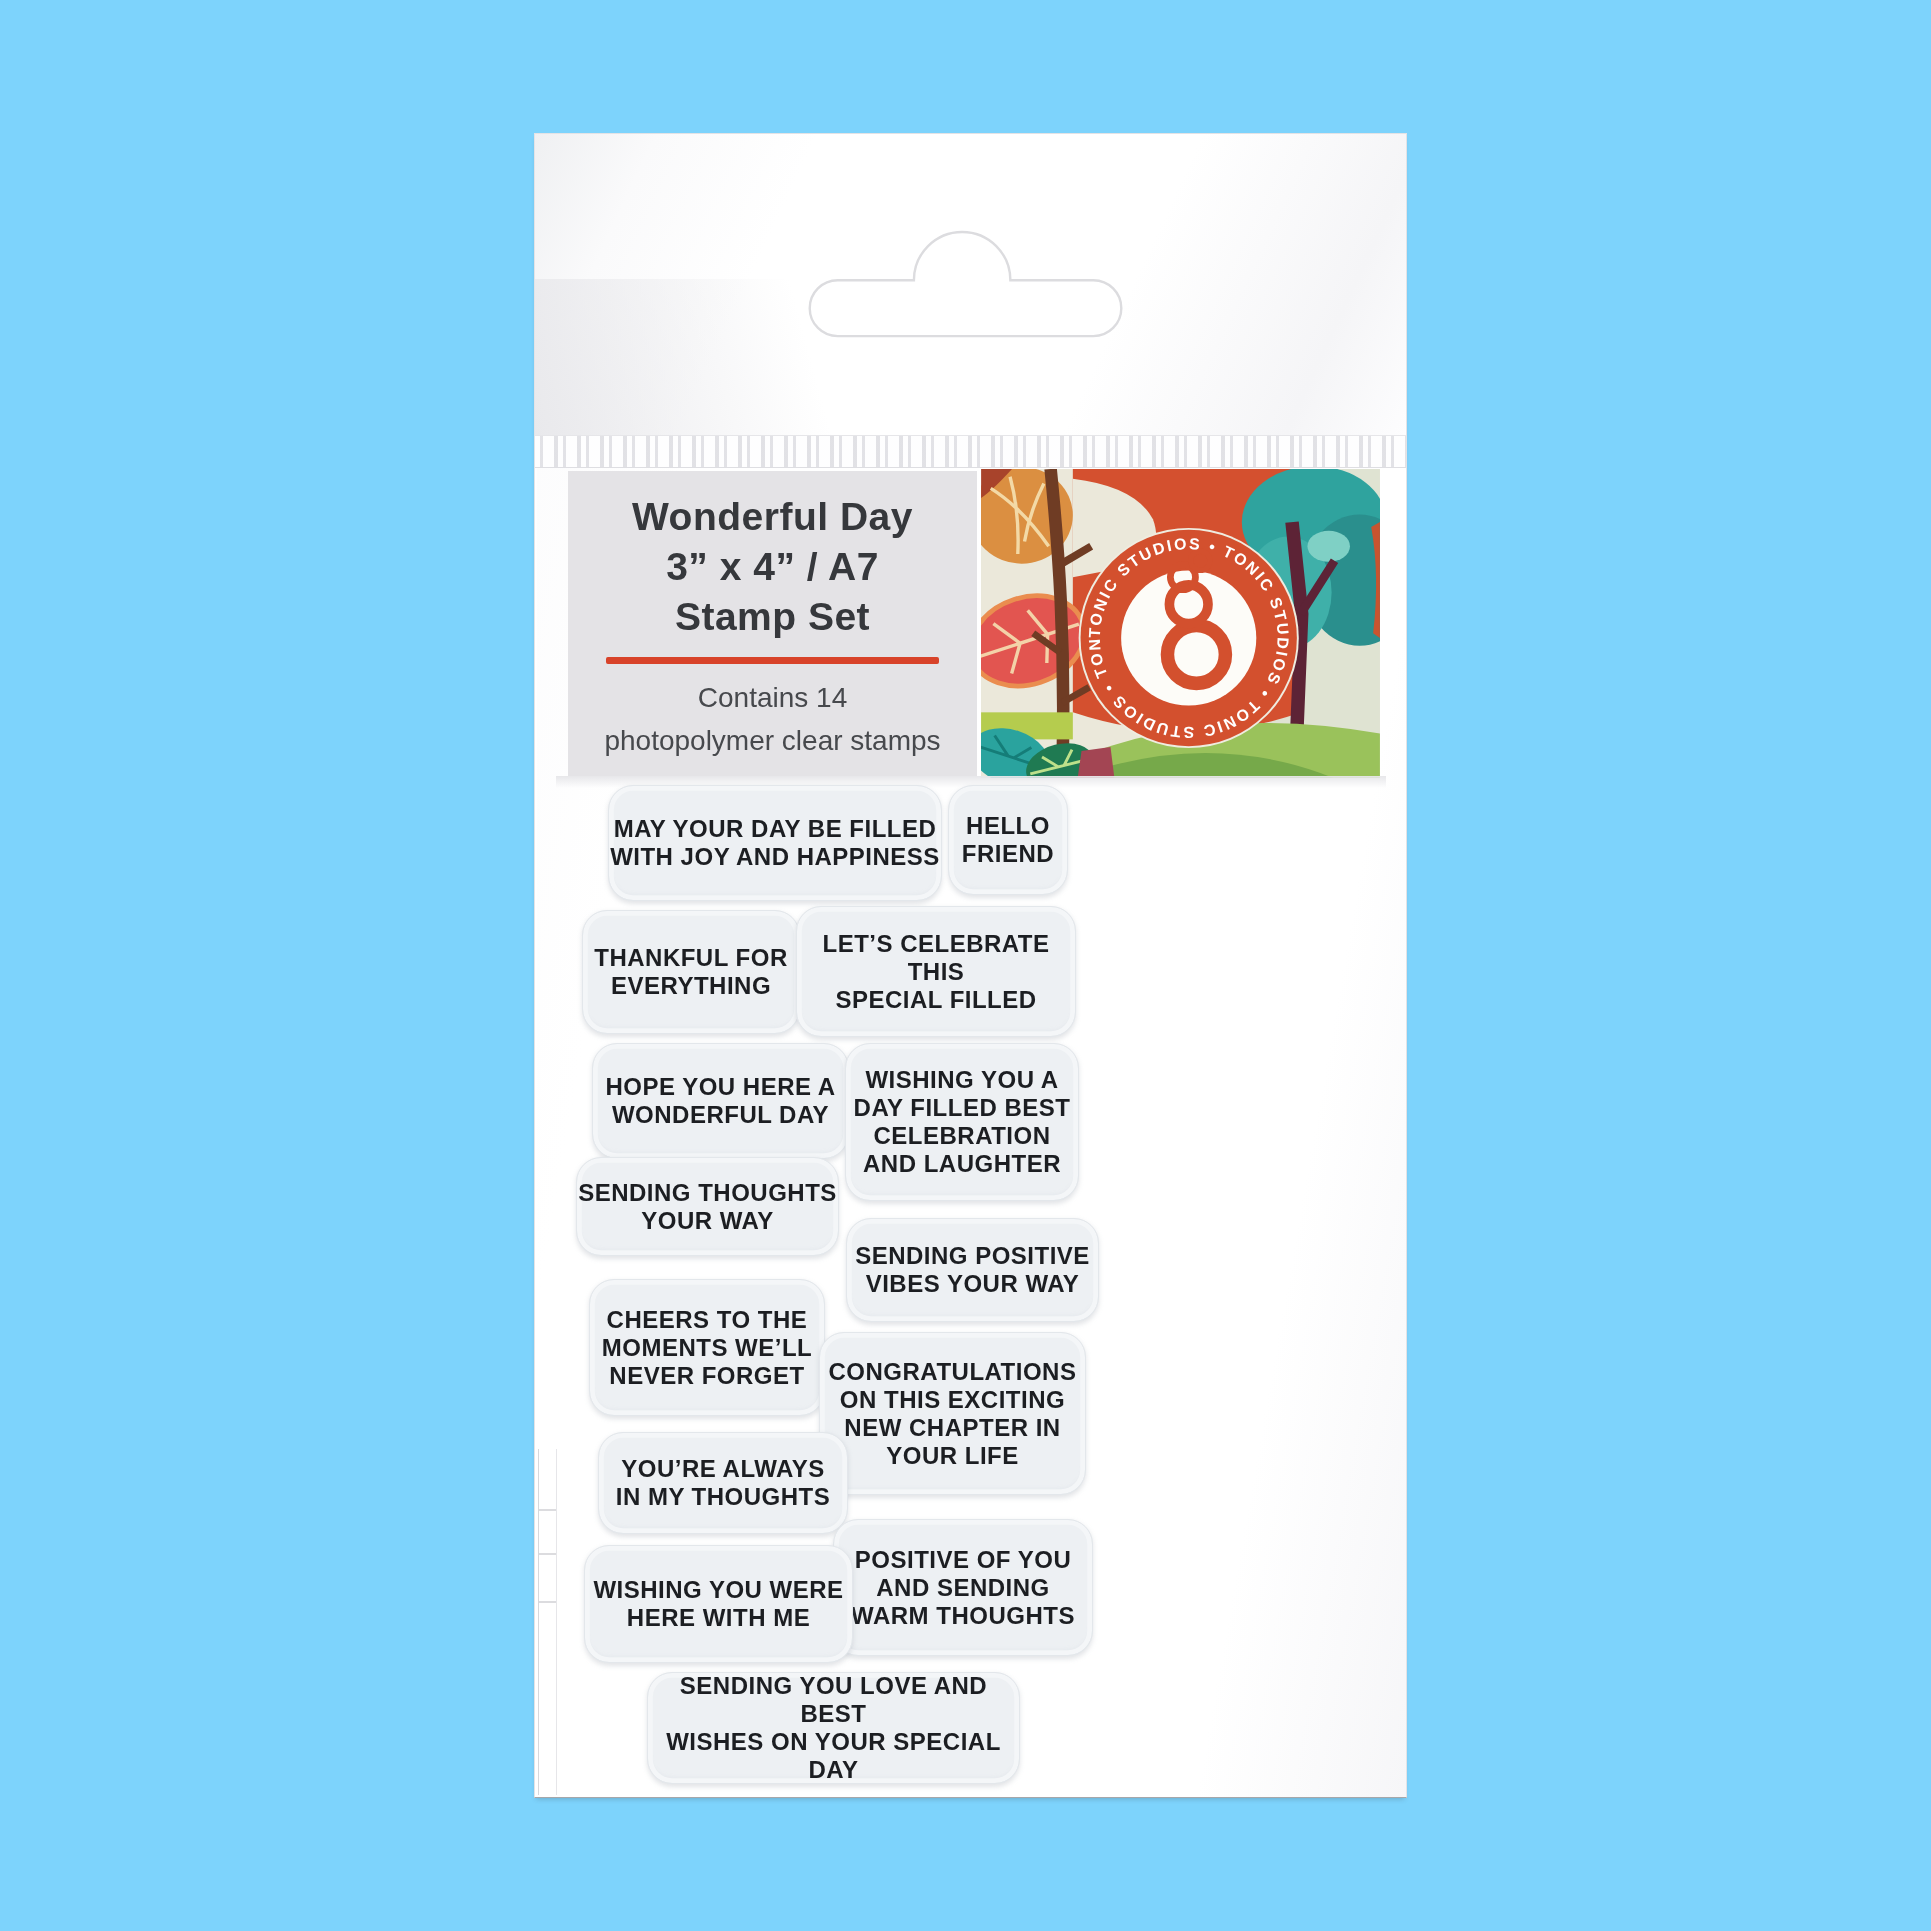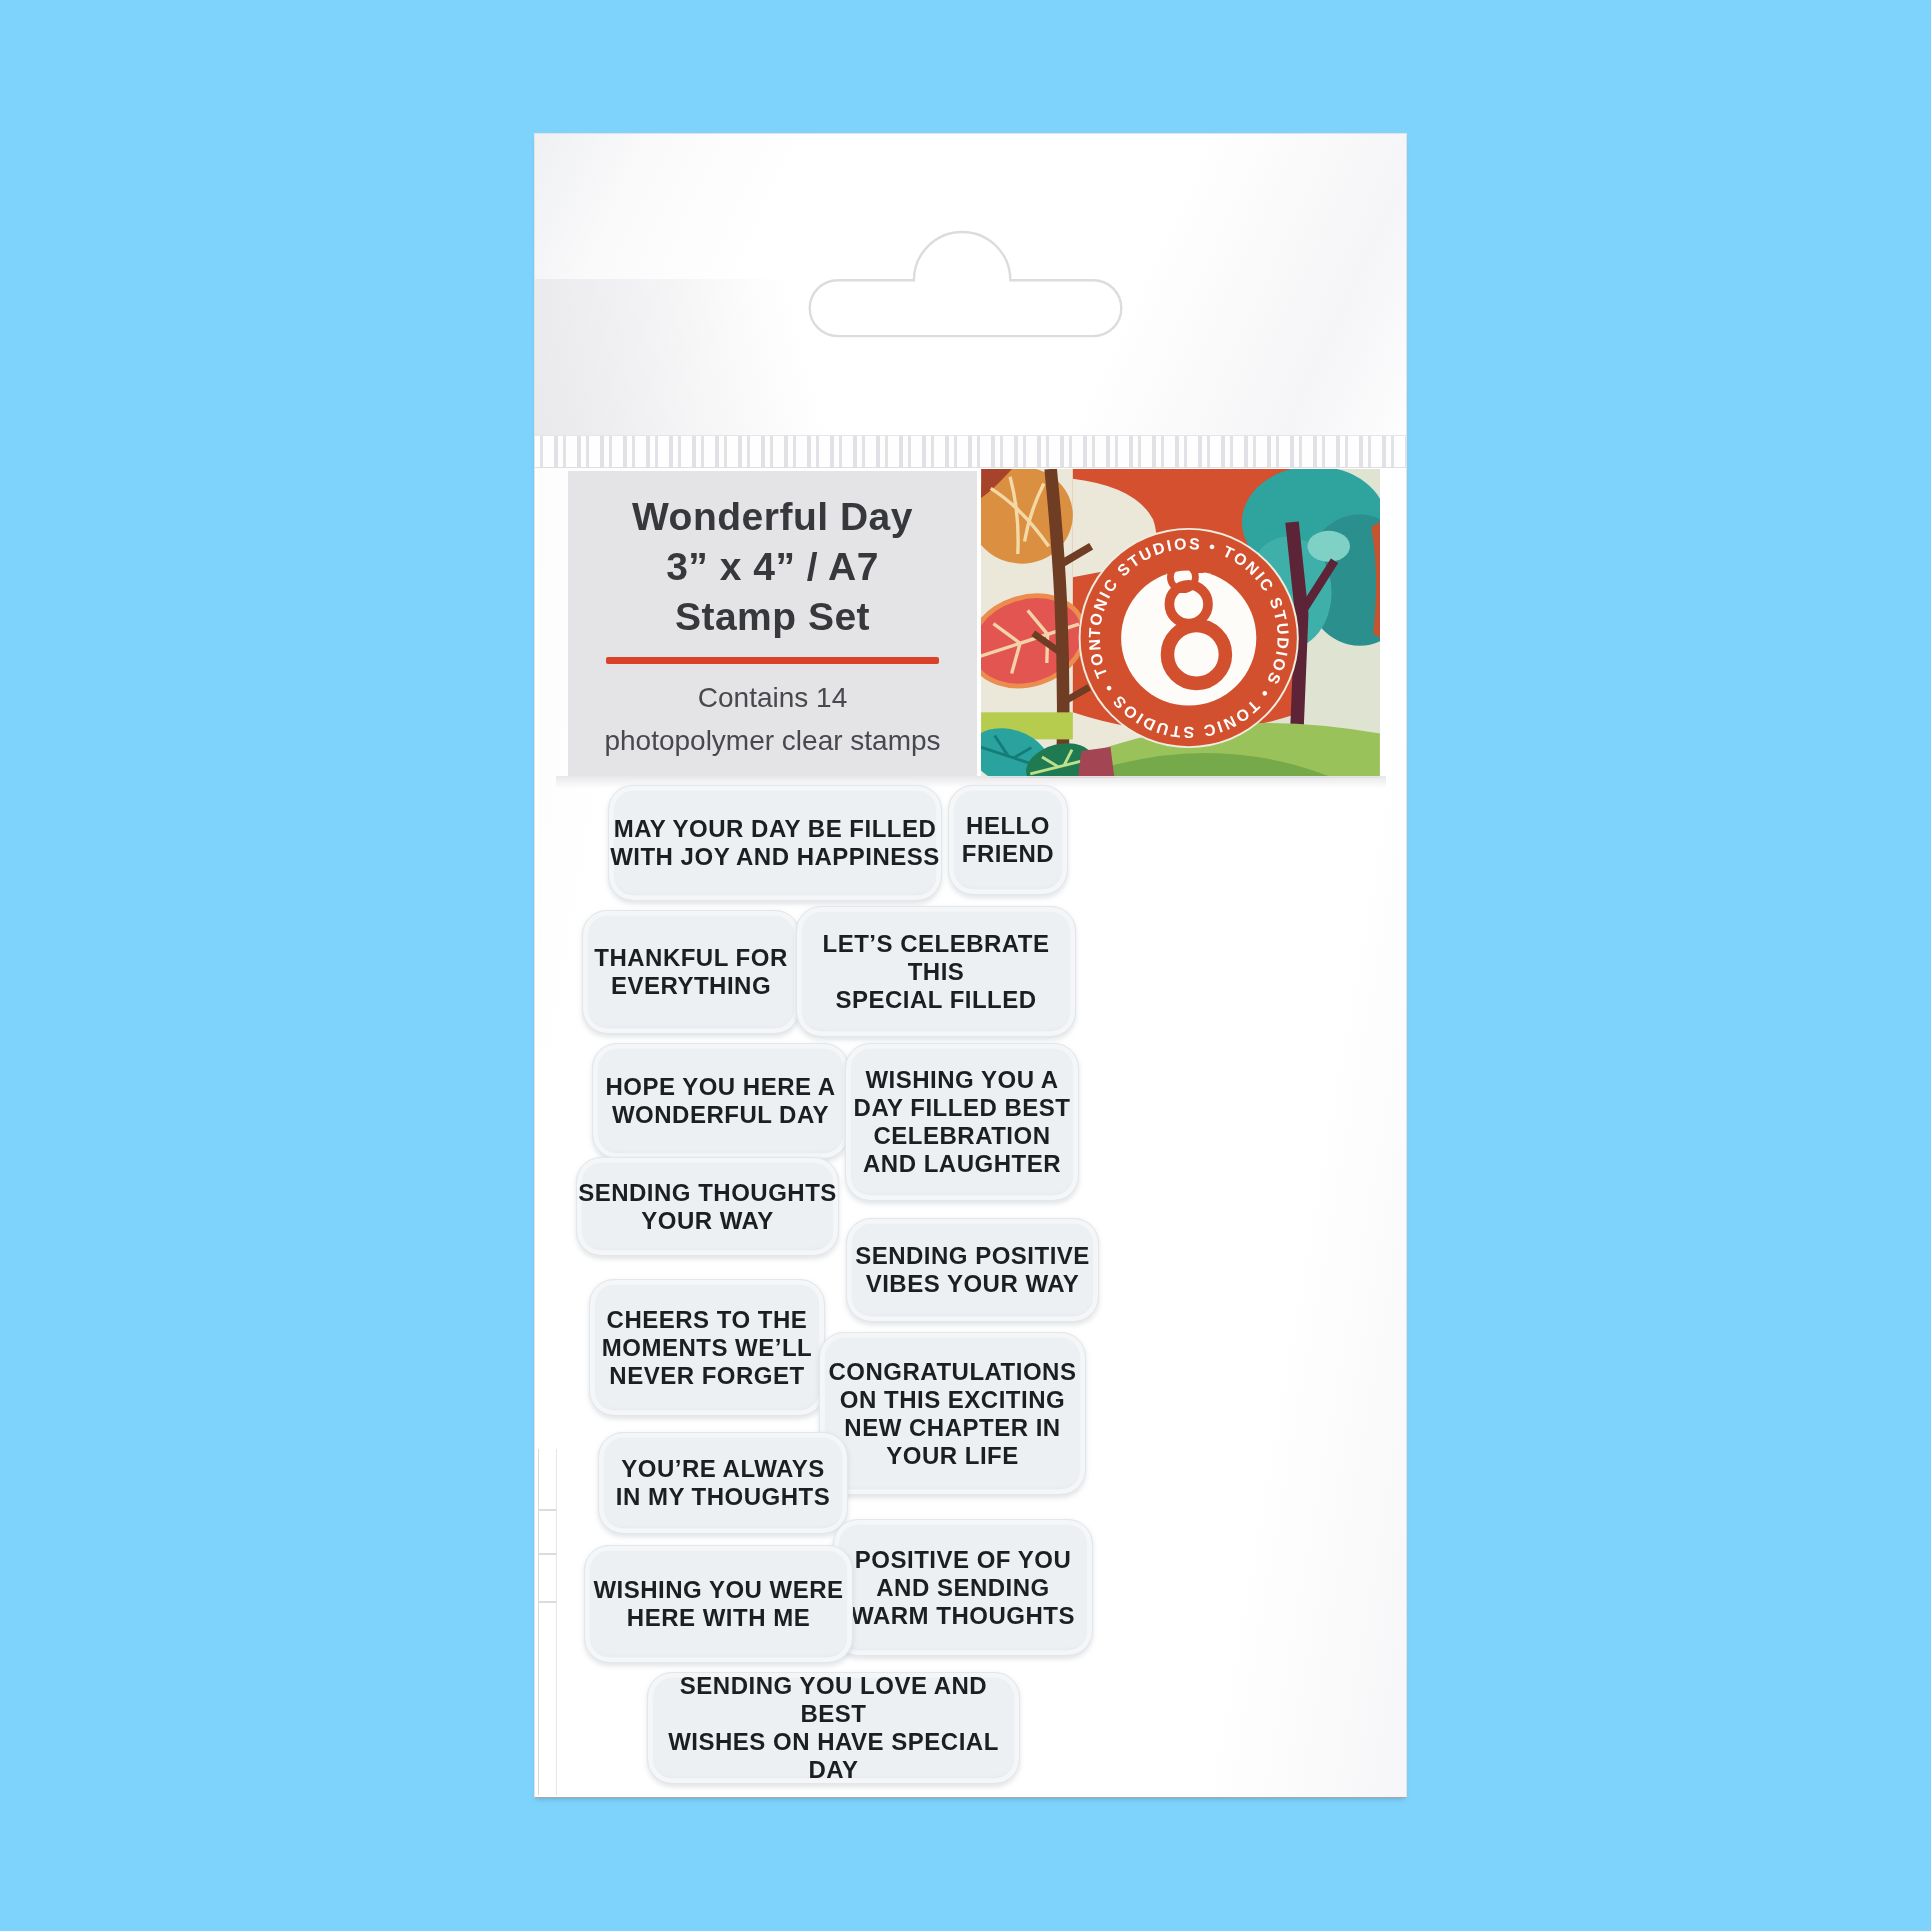--- a/index.html
+++ b/index.html
@@ -170,16 +170,16 @@
 NEW CHAPTER IN
 YOUR LIFE</div>
   <div class="stamp" style="left:598px;top:1432px;width:248px;height:100px">YOU’RE ALWAYS
 IN MY THOUGHTS</div>
   <div class="stamp" style="left:833px;top:1519px;width:258px;height:135px">POSITIVE OF YOU
 AND SENDING
 WARM THOUGHTS</div>
   <div class="stamp" style="left:584px;top:1545px;width:267px;height:116px">WISHING YOU WERE
 HERE WITH ME</div>
   <div class="stamp" style="left:647px;top:1672px;width:371px;height:110px">SENDING YOU LOVE AND BEST
-WISHES ON HAVE SPECIAL DAY</div>
+WISHES ON YOUR SPECIAL DAY</div>
 
 </div>
 
 
 </body></html>

